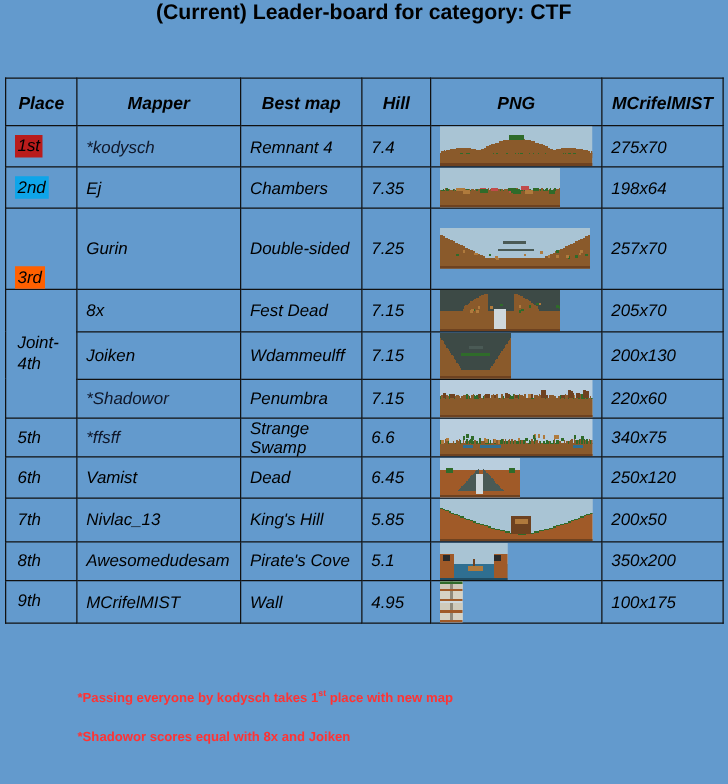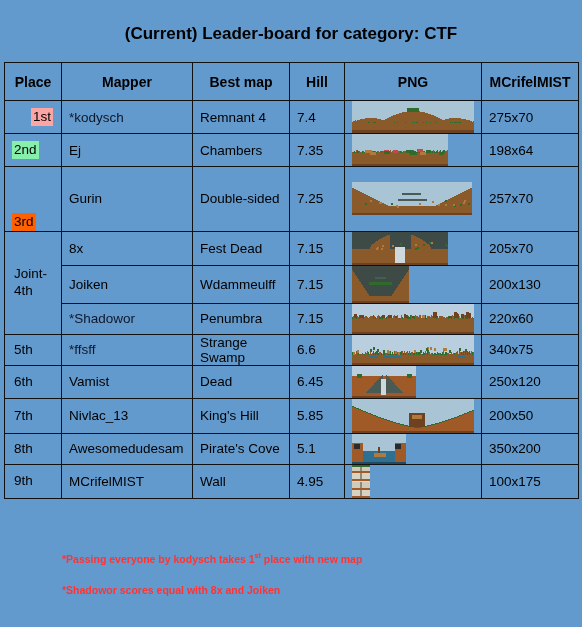--- a/index.html
+++ b/index.html
@@ -14,36 +14,36 @@
     overflow: hidden;
     position: relative;
   }
 
   
   .page-title {
     text-align: center;
     font-size: 17px;
     font-weight: bold;
     color: #000000;
-    padding-top: 24px;
     letter-spacing: 0px;
   }
 
   
   .lb-wrap {
     position: absolute;
     left: 4px;
     top: 62px;
     width: 574px;
   }
   table.leaderboard {
     border-collapse: collapse;
     width: 574px;
     table-layout: fixed;
     background: transparent;
+    font-style: italic;
   }
   table.leaderboard th,
   table.leaderboard td {
     border: 1px solid #111111;
     color: #000000;
     font-size: 13.5px;
     padding: 0 7px;
     text-align: left;
     vertical-align: middle;
     background: transparent;
@@ -66,22 +66,22 @@
   td.cell-png { padding: 2px 0 2px 4px; }
 
   
   .badge {
     display: inline-block;
     padding: 1px 2px 1px 2px;
     line-height: 1.15;
     font-size: 13.5px;
     color: #000;
   }
-  .badge.gold   { background: #fca5a5; margin-left: 19px; }
-  .badge.silver { background: #86efac; }
+  .badge.gold   { background: #b91c1c; }
+  .badge.silver { background: #0ea5e9; }
   .badge.bronze { background: #ff6000; margin-top: 46px; }
   .badge.none   { background: transparent; }
 
   .joint-label { line-height: 1.25; }
 
   
   .red { color: #0f172a; }
 
   
   .thumb {

